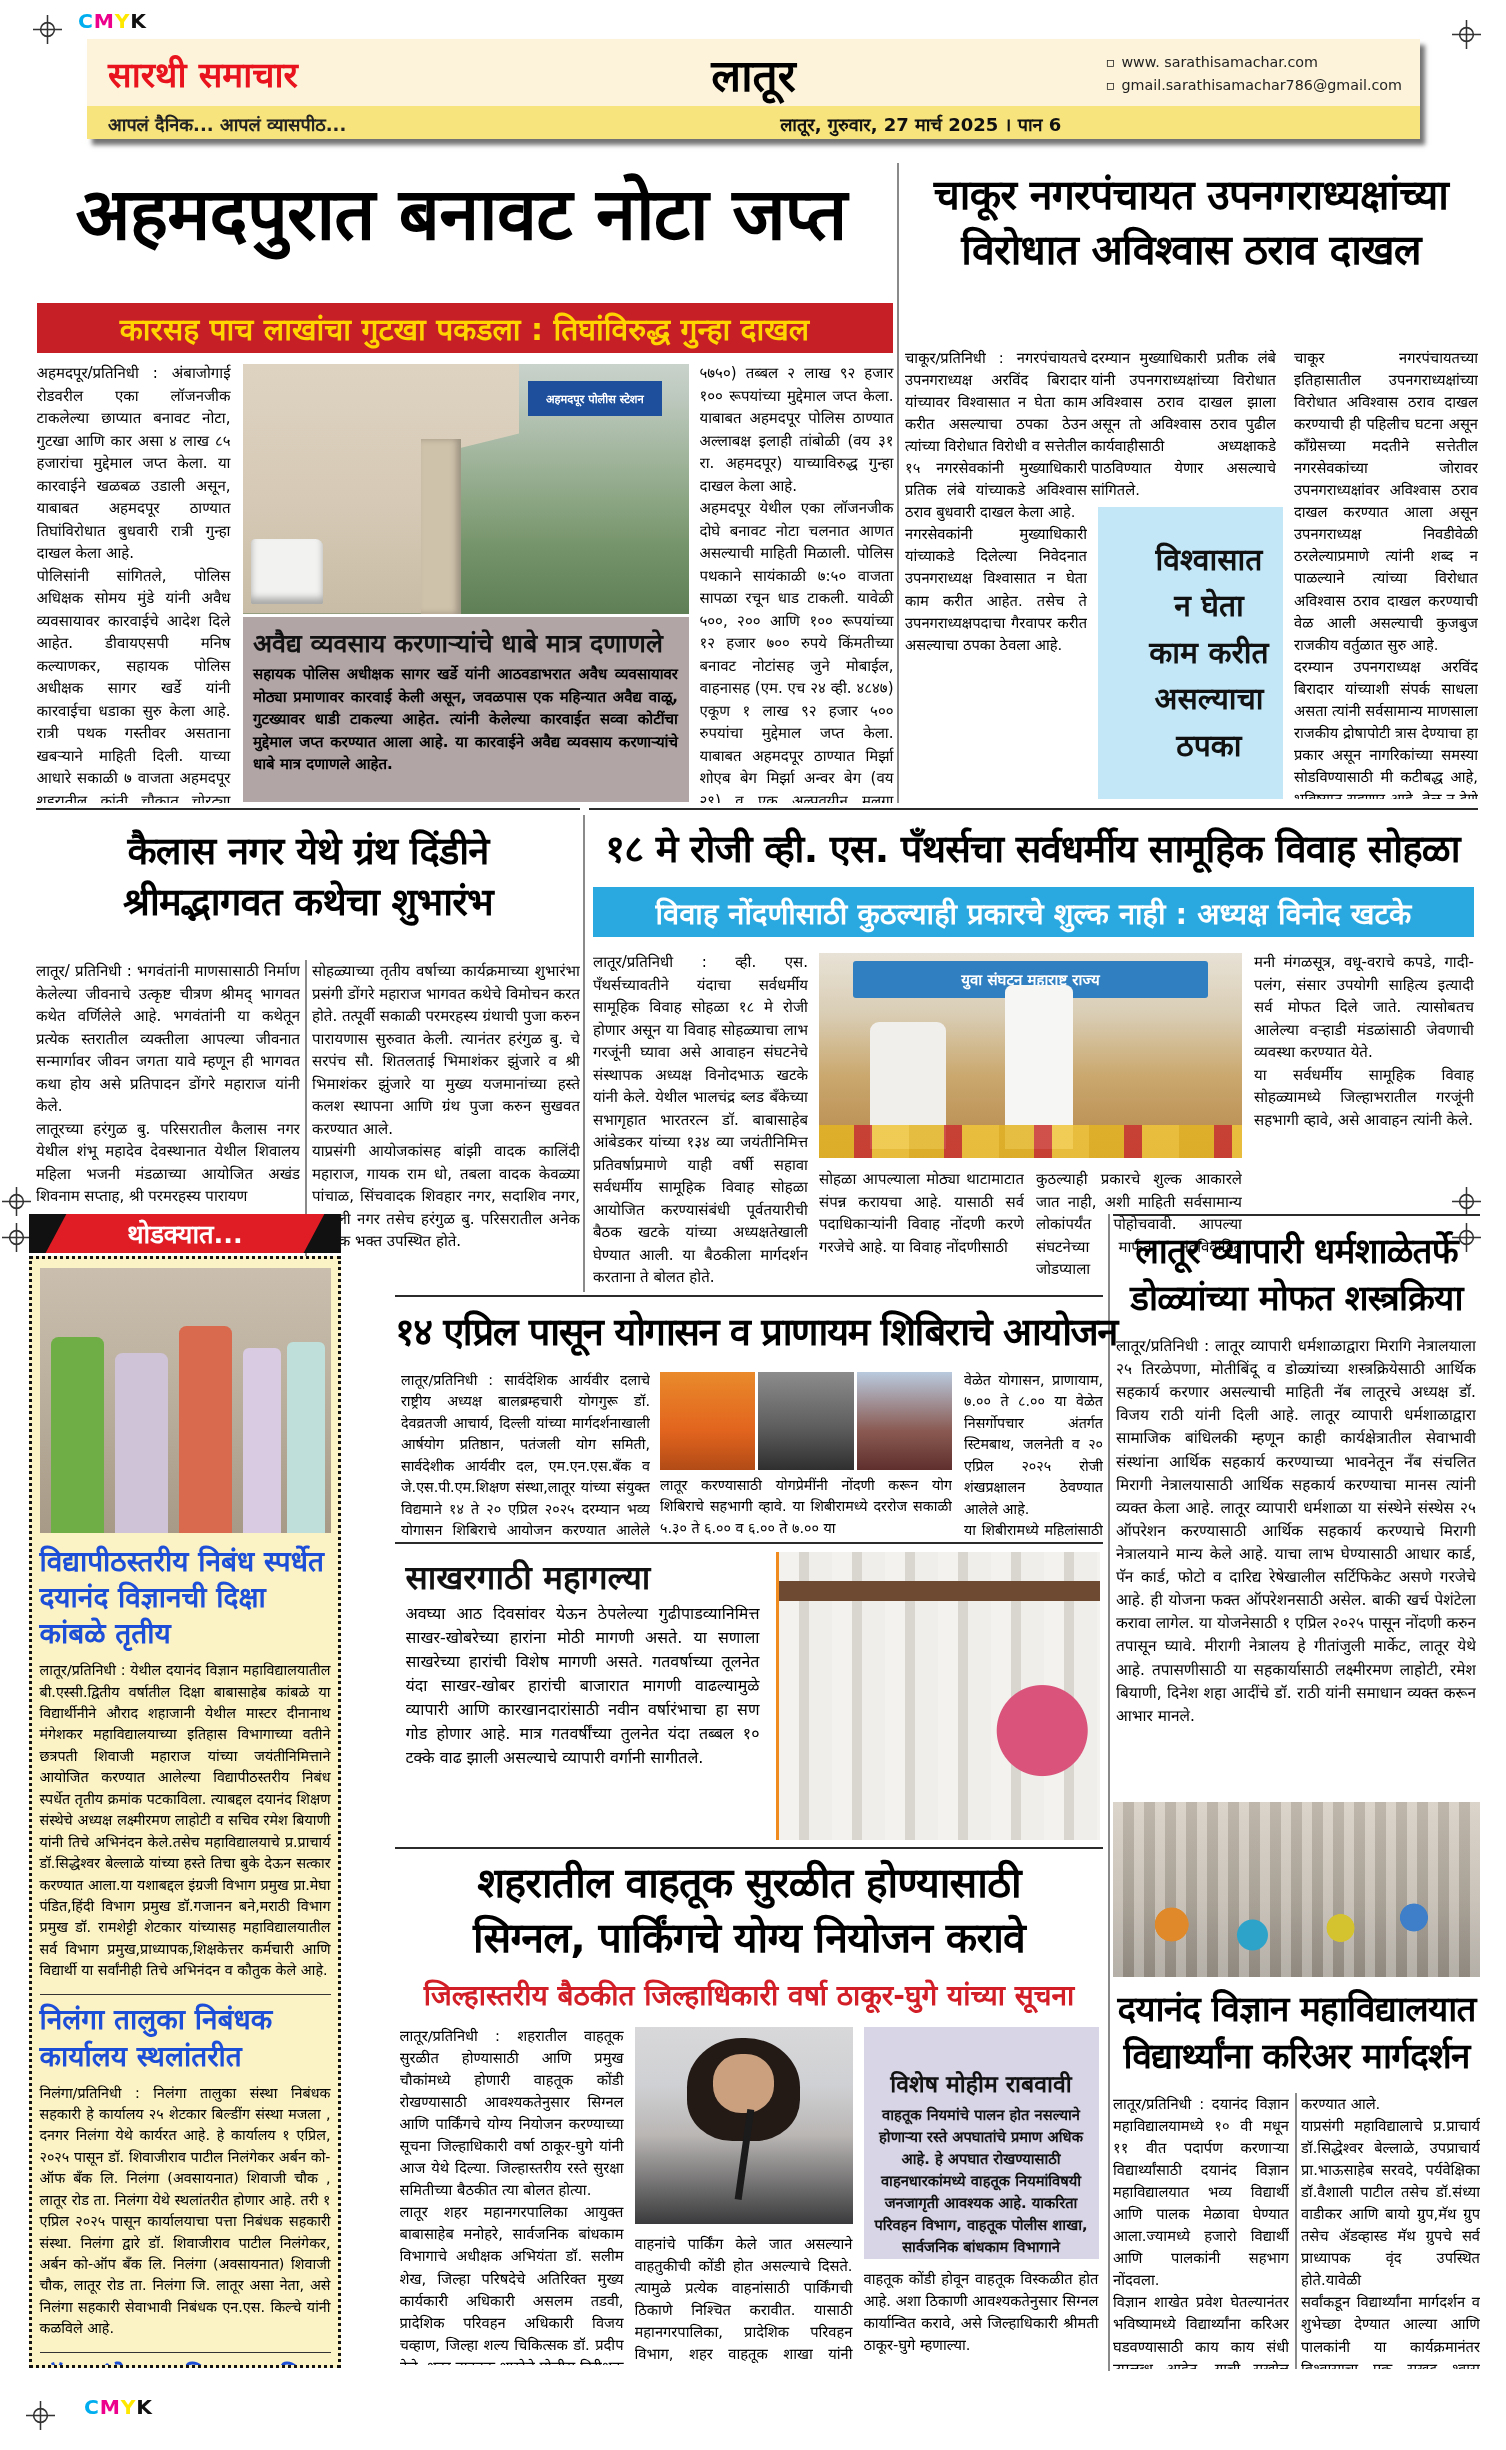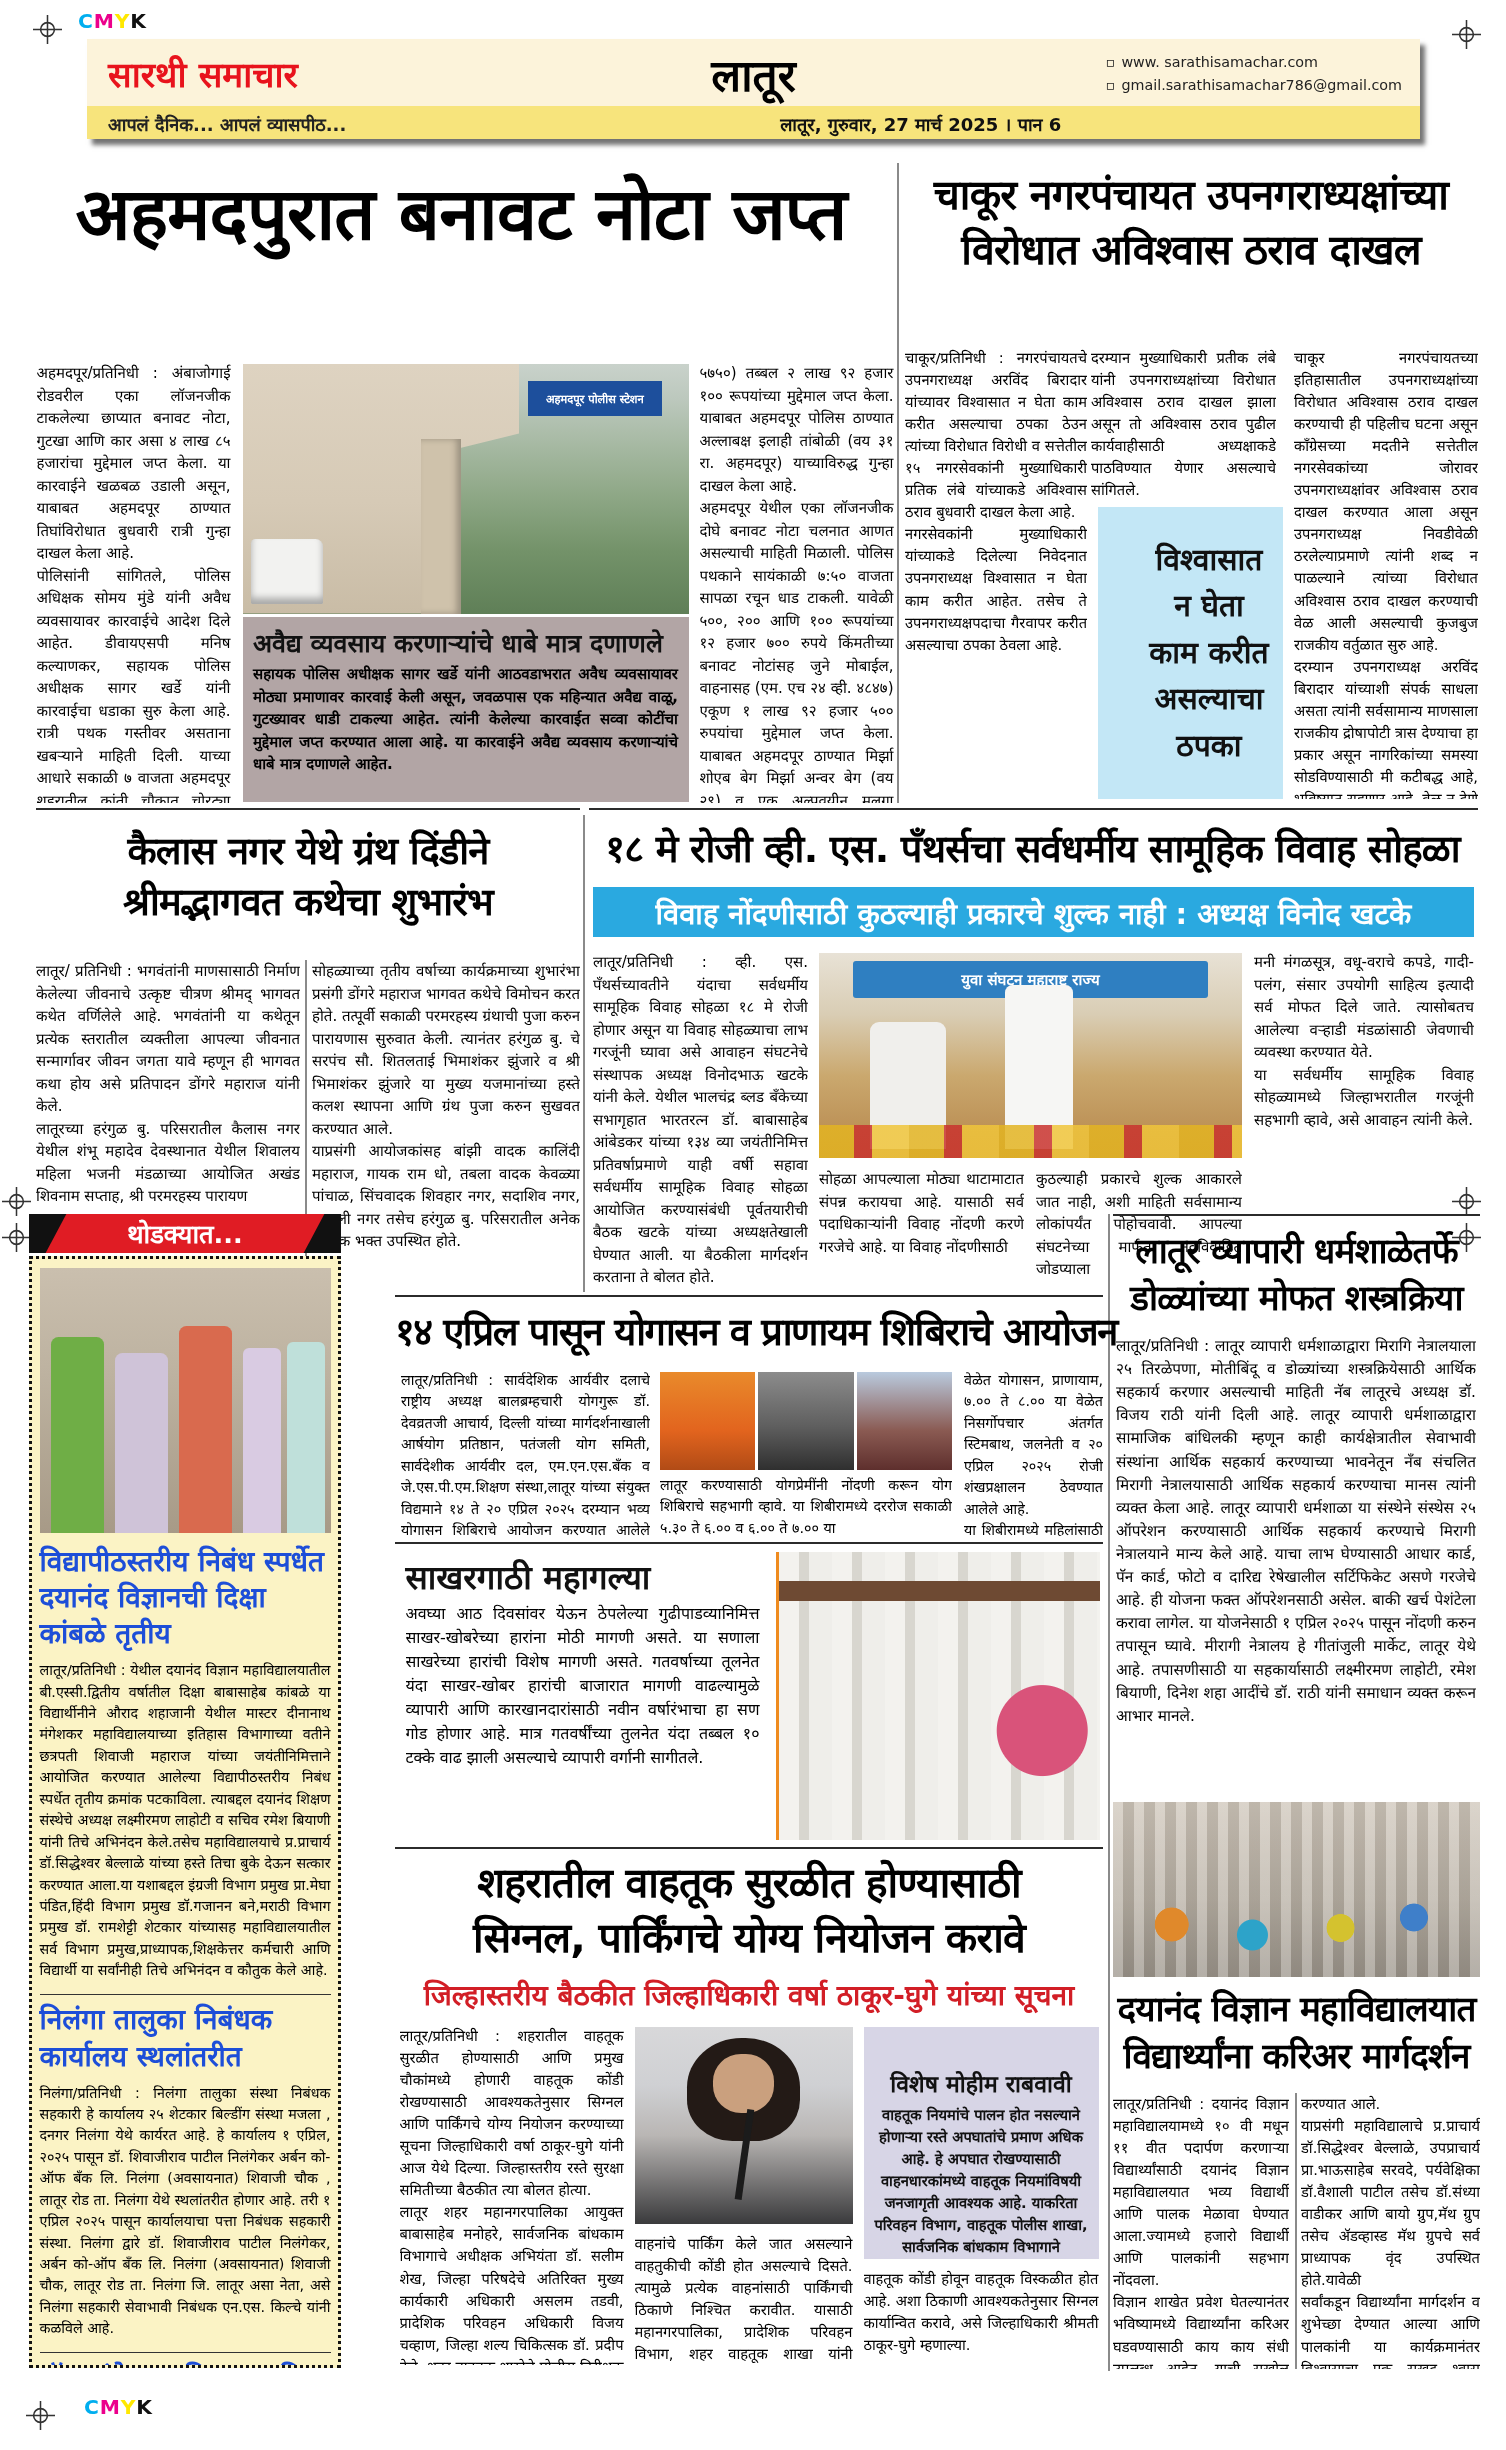--- a/index.html
+++ b/index.html
@@ -236,20 +236,23 @@
       </div>
   </div>
   <div id="datebar">
     <div id="tagline">आपलं दैनिक... आपलं व्यासपीठ...</div>
     <div id="dateline">लातूर,  गुरुवार, 27 मार्च  2025 । पान 6</div>
   </div>
 </div>
 
 <div id="secA" class="abs">
   <div id="headA" class="headline">अहमदपुरात बनावट नोटा जप्त</div>
+  <div id="redbarA">
+    <span class="t">कारसह पाच लाखांचा गुटखा पकडला : तिघांविरुद्ध गुन्हा दाखल</span>
+  </div>
   <div id="rowA">
     <div id="colA1" class="coltext">अहमदपूर/प्रतिनिधी : अंबाजोगाई रोडवरील एका लॉजनजीक टाकलेल्या छाप्यात बनावट नोटा, गुटखा आणि कार असा ४ लाख ८५ हजारांचा मुद्देमाल जप्त केला. या कारवाईने खळबळ उडाली असून, याबाबत अहमदपूर ठाण्यात तिघांविरोधात बुधवारी रात्री गुन्हा दाखल केला आहे.
 पोलिसांनी सांगितले, पोलिस अधिक्षक सोमय मुंडे यांनी अवैध व्यवसायावर कारवाईचे आदेश दिले आहेत. डीवायएसपी मनिष कल्याणकर, सहायक पोलिस अधीक्षक सागर खर्डे यांनी कारवाईचा धडाका सुरु केला आहे. रात्री पथक गस्तीवर असताना खबऱ्याने माहिती दिली. याच्या आधारे सकाळी ७ वाजता अहमदपूर शहरातील क्रांती चौकात चोरट्या मार्गाने गुटख्याची विक्री, वाहतूक केली जाताना छापा मारला. यावेळी कारसह (एम.एच १२ एल.पी.</div>
     <div id="photoA" class="photo">
       <div class="building"></div>
       <div class="pillar"></div>
       <div class="sign">अहमदपूर पोलीस स्टेशन</div>
       <div class="van"></div>
     </div>
     <div id="captionA">

